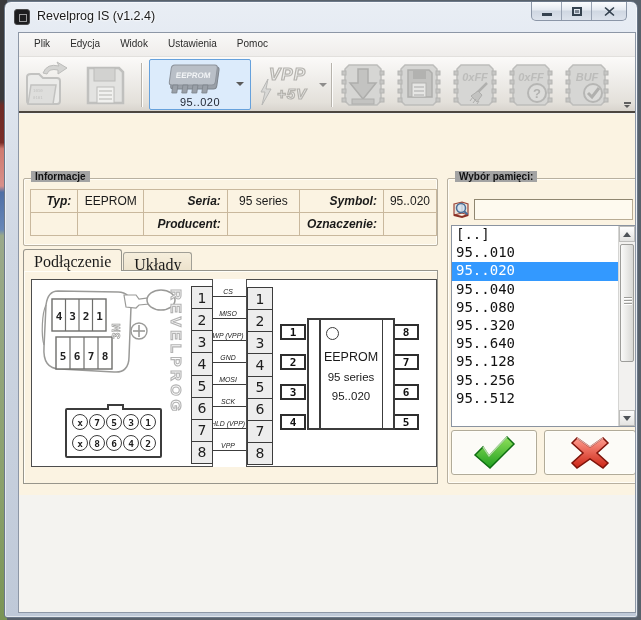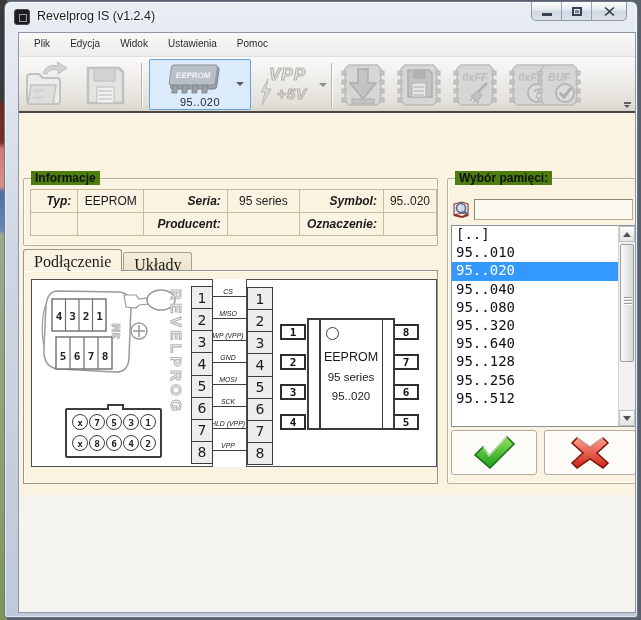--- a/index.html
+++ b/index.html
@@ -101,22 +101,22 @@
   
   .form-cream {
     position:absolute; left:0; top:81px; right:0; height:381px;
     background:#fbf3e2;
   }
   .groupbox {
     position:absolute; border:1px solid #b8b0a0; border-radius:2px;
     box-shadow:inset 0 0 0 1px #fffdf6;
   }
   .groupbox > .gb-label {
-    position:absolute; top:-8px; left:7px; background:#4d7c0f; padding:0 4px;
-    font-size:12px; font-weight:bold; color:#111;
+    position:absolute; top:-8px; left:7px; background:#a3a3a3; padding:0 4px;
+    font-size:10px; font-weight:bold; color:#111;
   }
   .gb-info { left:4px; top:64px; width:415px; height:68px; }
   .info-table { position:absolute; left:6px; top:10px; border-collapse:collapse;padding-left:38px; }
   .info-table td {
     border:1px solid #c9b89d; height:23px; font-size:12px; color:#1a1a1a;
     padding:0 6px; background:#fbf3e2;
   }
   .cell-label { font-weight:bold; font-style:italic; text-align:right; }
   .cell-value { text-align:center; }
   .cell-muted { color:#9c9c98; }
@@ -431,21 +431,21 @@
               <rect x="41" y="19" width="4" height="4"></rect>
               <rect x="41" y="28" width="4" height="4"></rect>
               <rect x="41" y="37" width="4" height="4"></rect>
             </g>
           <text class="tb-txt" x="24" y="20" text-anchor="middle" font-size="12">0xFF</text>
           <circle cx="30" cy="32" r="9" fill="#dcdcda" stroke="#b6b6b4" stroke-width="2"></circle>
           <text x="30" y="37" text-anchor="middle" font-size="13" font-weight="bold" fill="#b2b2b0" font-family="Liberation Sans, sans-serif">?</text>
         </svg>
       </div>
 
-      <div class="tb-btn" style="left:516px;text-align:right;">
+      <div class="tb-btn" style="left:544px;text-align:right;">
         <svg class="chip-svg" width="48" height="48" viewBox="0 0 48 48">
           <path d="M10 4 L38 4 L42 8 L42 40 L38 44 L10 44 L6 40 L6 8 Z" fill="#d6d6d4" stroke="#bdbdbb" stroke-width="1.5"></path>
           <g fill="#c6c6c4" stroke="#b4b4b2">
               <rect x="3" y="10" width="4" height="4"></rect>
               <rect x="3" y="19" width="4" height="4"></rect>
               <rect x="3" y="28" width="4" height="4"></rect>
               <rect x="3" y="37" width="4" height="4"></rect>
               <rect x="41" y="10" width="4" height="4"></rect>
               <rect x="41" y="19" width="4" height="4"></rect>
               <rect x="41" y="28" width="4" height="4"></rect>

